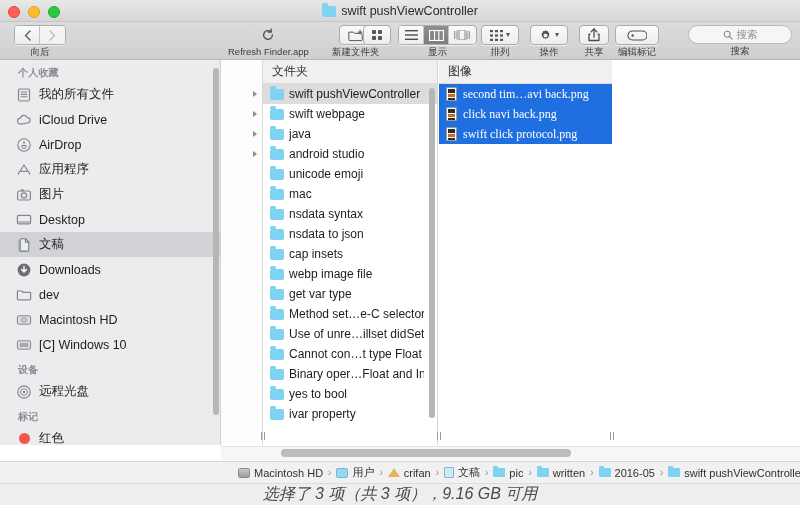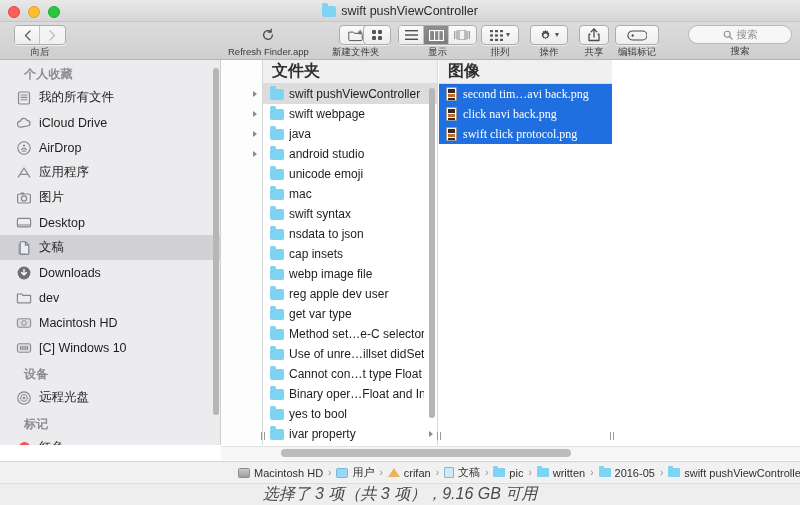--- a/index.html
+++ b/index.html
@@ -83,22 +83,22 @@
   }
   #search-ph { font-size: 10.5px; color: #8c8c8c; }
 
   
   #sidebar {
     position: absolute; left: 0; top: 60px; width: 221px; height: 385px;
     background: #ececee; border-right: 1px solid #cfcfcf;
     overflow: hidden;
   }
   .sb-header {
-    font-size: 12px; color: #8b8b91; font-weight: 700;
-    padding: 6px 0 2px 18px; letter-spacing: .2px; margin-left: 6px;
+    font-size: 10px; color: #8b8b91; font-weight: 700;
+    padding: 6px 0 2px 18px; letter-spacing: .2px;
   }
   .sb-item {
     height: 25px; display: flex; align-items: center; gap: 7px;
     padding-left: 16px; font-size: 12.5px; color: #1d1d1f;
   }
   .sb-item.selected { background: #d2d2d6; }
   .sb-ico { width: 16px; height: 16px; flex: 0 0 16px; display:flex; align-items:center; justify-content:center; }
   .sb-ico svg { display: block; }
   .dot { width: 11px; height: 11px; border-radius: 50%; }
   #sb-scroll {
@@ -113,21 +113,21 @@
   #col-prev {
     position: absolute; left: 0; top: 0; width: 42px; height: 385px;
     background: #fdfdfd; border-right: 1px solid #d8d8d8;
   }
   #col-prev .arrow-row { height: 20px; display: flex; align-items: center; justify-content: flex-end; padding-right: 5px; }
   .tri { width: 0; height: 0; border-left: 4px solid #8c8c8c; border-top: 3.5px solid transparent; border-bottom: 3.5px solid transparent; }
 
   .col-head {
     height: 24px; background: #f0f0f0; border-bottom: 1px solid #dcdcdc;
     display: flex; align-items: center; padding-left: 9px;
-    font-size: 16px; font-weight: 700; color: #2f2f2f;
+    font-size: 12px; font-weight: 400; color: #2f2f2f;
   }
 
   #col-folders {
     position: absolute; left: 42px; top: 0; width: 175px; height: 385px;
     background: #fff; border-right: 1px solid #d8d8d8; overflow: hidden;
   }
   #col-folders .listbody { position: relative; }
   .frow {
     height: 20px; display: flex; align-items: center; gap: 5px;
     padding: 0 4px 0 7px; font-size: 12px; color: #1d1d1f;
@@ -552,41 +552,36 @@
                <span class="nm">unicode emoji</span>
                <span class="tri"></span>
              </div>
           <div class="frow">
                <span class="folder-ico"></span>
                <span class="nm">mac</span>
                <span class="tri"></span>
              </div>
           <div class="frow">
                <span class="folder-ico"></span>
-               <span class="nm">swift syntax</span>
+               <span class="nm">nsdata syntax</span>
                <span class="tri"></span>
              </div>
           <div class="frow">
                <span class="folder-ico"></span>
                <span class="nm">nsdata to json</span>
                <span class="tri"></span>
              </div>
           <div class="frow">
                <span class="folder-ico"></span>
                <span class="nm">cap insets</span>
                <span class="tri"></span>
              </div>
           <div class="frow">
                <span class="folder-ico"></span>
                <span class="nm">webp image file</span>
-               <span class="tri"></span>
-             </div>
-          <div class="frow">
-               <span class="folder-ico"></span>
-               <span class="nm">reg apple dev user</span>
                <span class="tri"></span>
              </div>
           <div class="frow">
                <span class="folder-ico"></span>
                <span class="nm">get var type</span>
                <span class="tri"></span>
              </div>
           <div class="frow">
                <span class="folder-ico"></span>
                <span class="nm">Method set…e-C selector</span>

